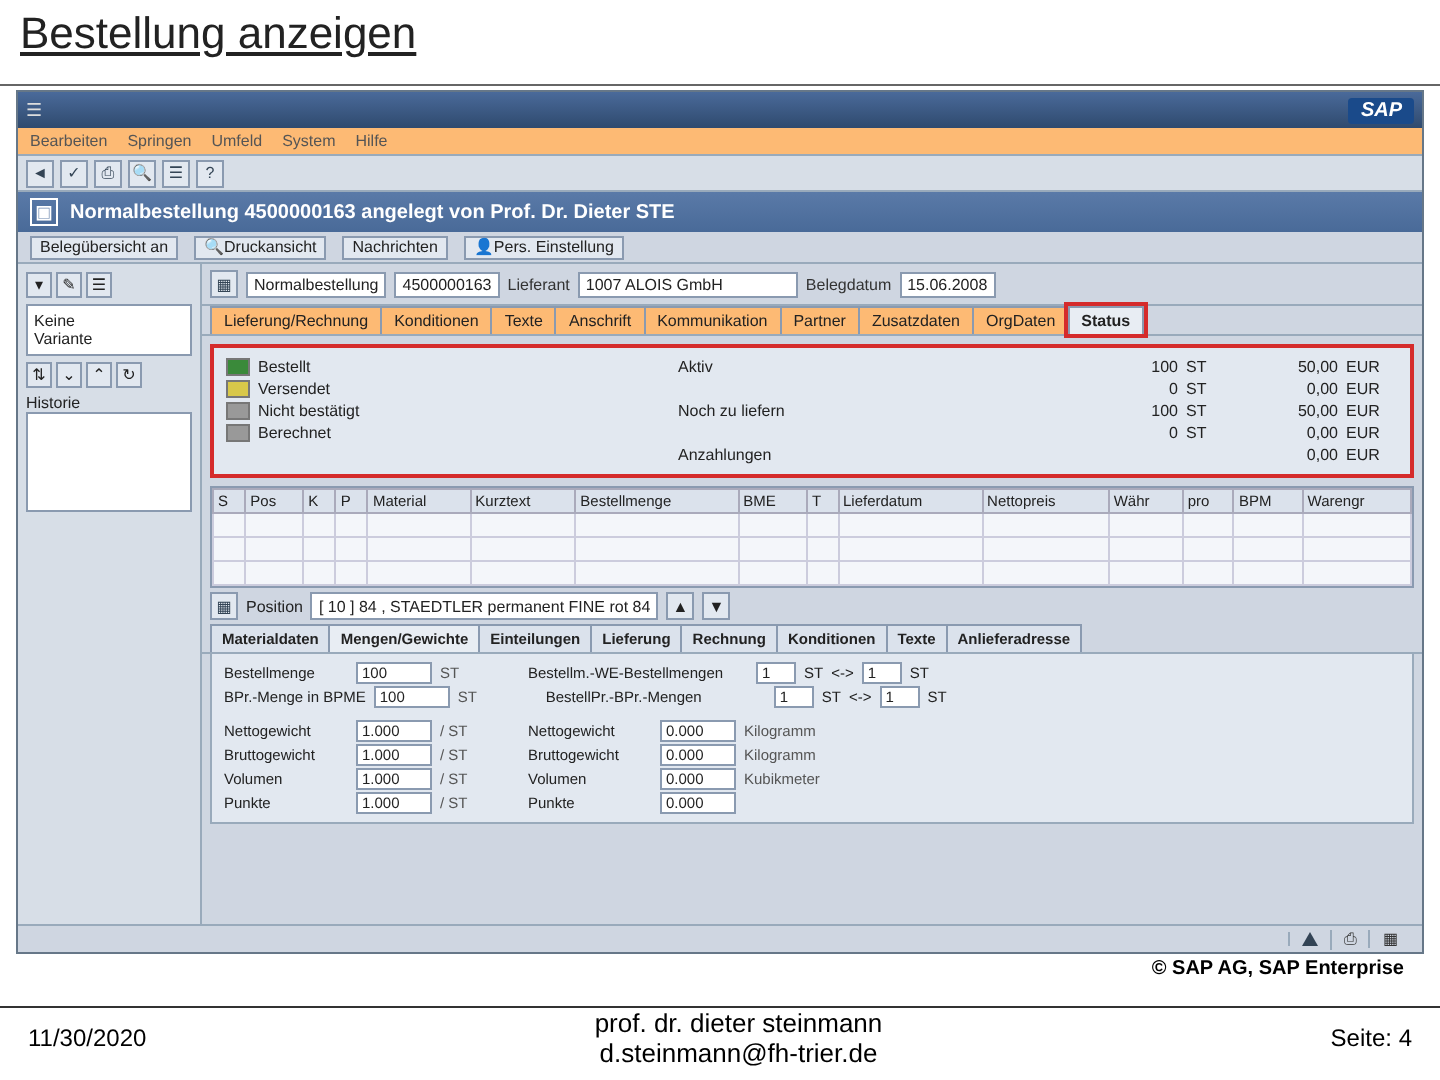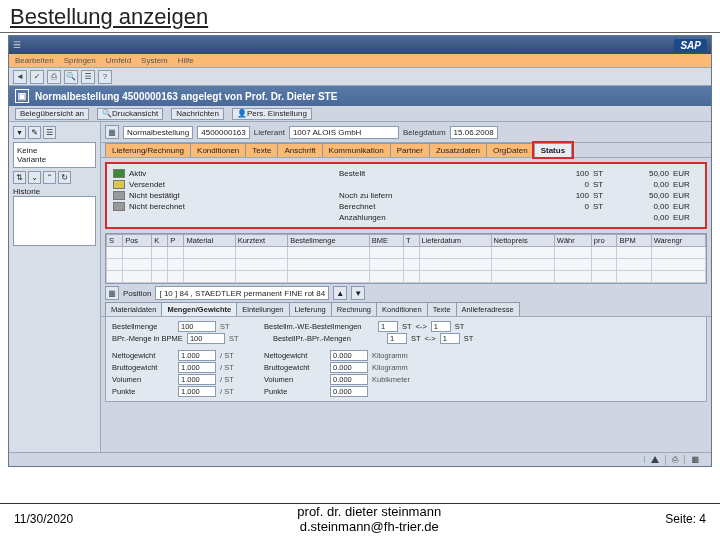--- a/index.html
+++ b/index.html
@@ -1,19 +1,19 @@
 <!DOCTYPE html>
 <html><head>
 <meta charset="utf-8">
 <style>
   * { box-sizing: border-box; margin: 0; padding: 0; font-family: Arial, Helvetica, sans-serif; }
   html, body { width: 720px; height: 540px; background: #fff; overflow: hidden; }
   .slide { width: 720px; height: 540px; position: relative; }
 
-  .slide-title { font-size: 22px; font-weight: 400; color: #222; padding: 4px 10px 2px; border-bottom: 1px solid #666; text-decoration: underline; }
+  .slide-title { font-size: 22px; font-weight: 400; color: #222; padding: 4px 10px 12px; border-bottom: 1px solid #666; text-decoration: underline; }
 
   .sap-window { margin: 2px 8px 0; border: 1px solid #678; background: #cfd6e1; font-size: 9px; color: #222; }
 
   .sap-titlebar { height: 18px; background: linear-gradient(#4a6a9a,#2f4a6e); display: flex; align-items: center; padding: 0 4px; color: #ddd; font-size: 9px; }
   .sap-titlebar .spacer{flex:1;}
   .sap-logo { font-weight: bold; font-style: italic; color:#fff; background:#1a4a8a; padding:1px 6px; border-radius:2px; font-size:10px; }
 
   .sap-menubar { height: 14px; background:#fdba74; border-bottom:1px solid #9ab; display:flex; gap:10px; padding:0 6px; align-items:center; color:#555; font-size:8px;}
   .sap-menubar span{cursor:default;}
 
@@ -54,21 +54,21 @@
   .grid table{width:100%; border-collapse:collapse;}
   .grid th{background:#dbe2ec;border:1px solid #aab;padding:1px 2px;font-weight:normal;text-align:left;font-size:7.5px;white-space:nowrap;}
   .grid td{border:1px solid #ccd;padding:1px 2px;height:12px;font-size:7.5px;white-space:nowrap;}
   .grid .empty td{background:#f4f6fa;}
 
   .pos-bar{margin:2px 4px; display:flex; align-items:center; gap:4px; font-size:8px;}
   .pos-bar .pb-sel{background:#fff;border:1px solid #8a9ab0;height:14px;padding:0 3px;display:flex;align-items:center;min-width:170px;}
   .pos-bar .pb-btn{width:14px;height:14px;border:1px solid #8a9ab0;background:#e2e8f0;display:flex;align-items:center;justify-content:center;}
 
   .dtabs{display:flex; background:#cfd6e1; padding:0 4px; border-bottom:1px solid #9ab; font-size:8px;}
-  .dtab{padding:2px 5px;border:1px solid #8a9ab0;border-bottom:none;background:#dbe2ec;margin-right:-1px;font-size:7.5px;}
+  .dtab{padding:2px 5px;border:1px solid #8a9ab0;border-bottom:none;background:#dbe2ec;margin-right:-1px;font-size:7.5px;font-weight:bold;}
   .dtab.active{background:#e8edf3;font-weight:bold;}
 
   .dform{padding:3px 6px; background:#e2e8f0; margin:0 4px 4px; border:1px solid #9ab; border-top:none;}
   .dform-row{display:flex; align-items:center; font-size:7.5px; margin:1px 0; gap:4px;}
   .dform-row .lbl{min-width:62px;}
   .dform-row .fld{background:#fff;border:1px solid #8a9ab0;height:11px;padding:0 2px;min-width:38px;display:flex;align-items:center;}
   .dform-row .u{color:#555; min-width:40px;}
 
   .statusbar{height:14px;background:#cfd6e1;border-top:1px solid #9ab;display:flex;justify-content:flex-end;align-items:center;padding:0 6px;font-size:8px;color:#333;}
   .statusbar .sb-seg{border-left:1px solid #9ab;padding:0 6px;display:flex;align-items:center;gap:3px;}
@@ -158,22 +158,22 @@
           <div class="tab">Kommunikation</div>
           <div class="tab">Partner</div>
           <div class="tab">Zusatzdaten</div>
           <div class="tab">OrgDaten</div>
           <div class="tab active hl">Status</div>
         </div>
 
         <div class="status-panel">
           <div class="status-row">
               <div class="st-icon st-green"></div>
+              <span class="st-lbl">Bestellt</span>
               <span class="st-lbl">Aktiv</span>
-              <span class="st-lbl">Bestellt</span>
               <span class="st-q">100</span>
               <span class="st-u">ST</span>
               <span class="st-a">50,00</span>
               <span class="st-c">EUR</span>
             </div>
           <div class="status-row">
               <div class="st-icon st-yellow"></div>
               <span class="st-lbl">Versendet</span>
               <span class="st-q">0</span>
               <span class="st-u">ST</span>
@@ -184,21 +184,20 @@
               <div class="st-icon st-gray"></div>
               <span class="st-lbl">Nicht bestätigt</span>
               <span class="st-lbl">Noch zu liefern</span>
               <span class="st-q">100</span>
               <span class="st-u">ST</span>
               <span class="st-a">50,00</span>
               <span class="st-c">EUR</span>
             </div>
           <div class="status-row">
               <div class="st-icon st-gray"></div>
-              <span class="st-lbl">Nicht berechnet</span>
               <span class="st-lbl">Berechnet</span>
               <span class="st-q">0</span>
               <span class="st-u">ST</span>
               <span class="st-a">0,00</span>
               <span class="st-c">EUR</span>
             </div>
           <div class="status-row">
               <div style="width:16px"></div>
               <span class="st-lbl"></span>
               <span class="st-lbl">Anzahlungen</span>
@@ -365,20 +364,21 @@
 
     <div class="statusbar">
       <div class="sb-seg">
           <div class="sb-tri"></div>
         </div>
       <div class="sb-seg">⎙</div>
       <div class="sb-seg">▦</div>
     </div>
   </div>
 
+  <div class="credit">© SAP AG, SAP Enterprise</div>
 
   <div class="footer">
     <div class="date">11/30/2020</div>
     <div class="center">
       <div>prof. dr. dieter steinmann</div>
       <div>d.steinmann@fh-trier.de</div>
     </div>
     <div class="page">Seite: 4</div>
   </div>
 </div>

